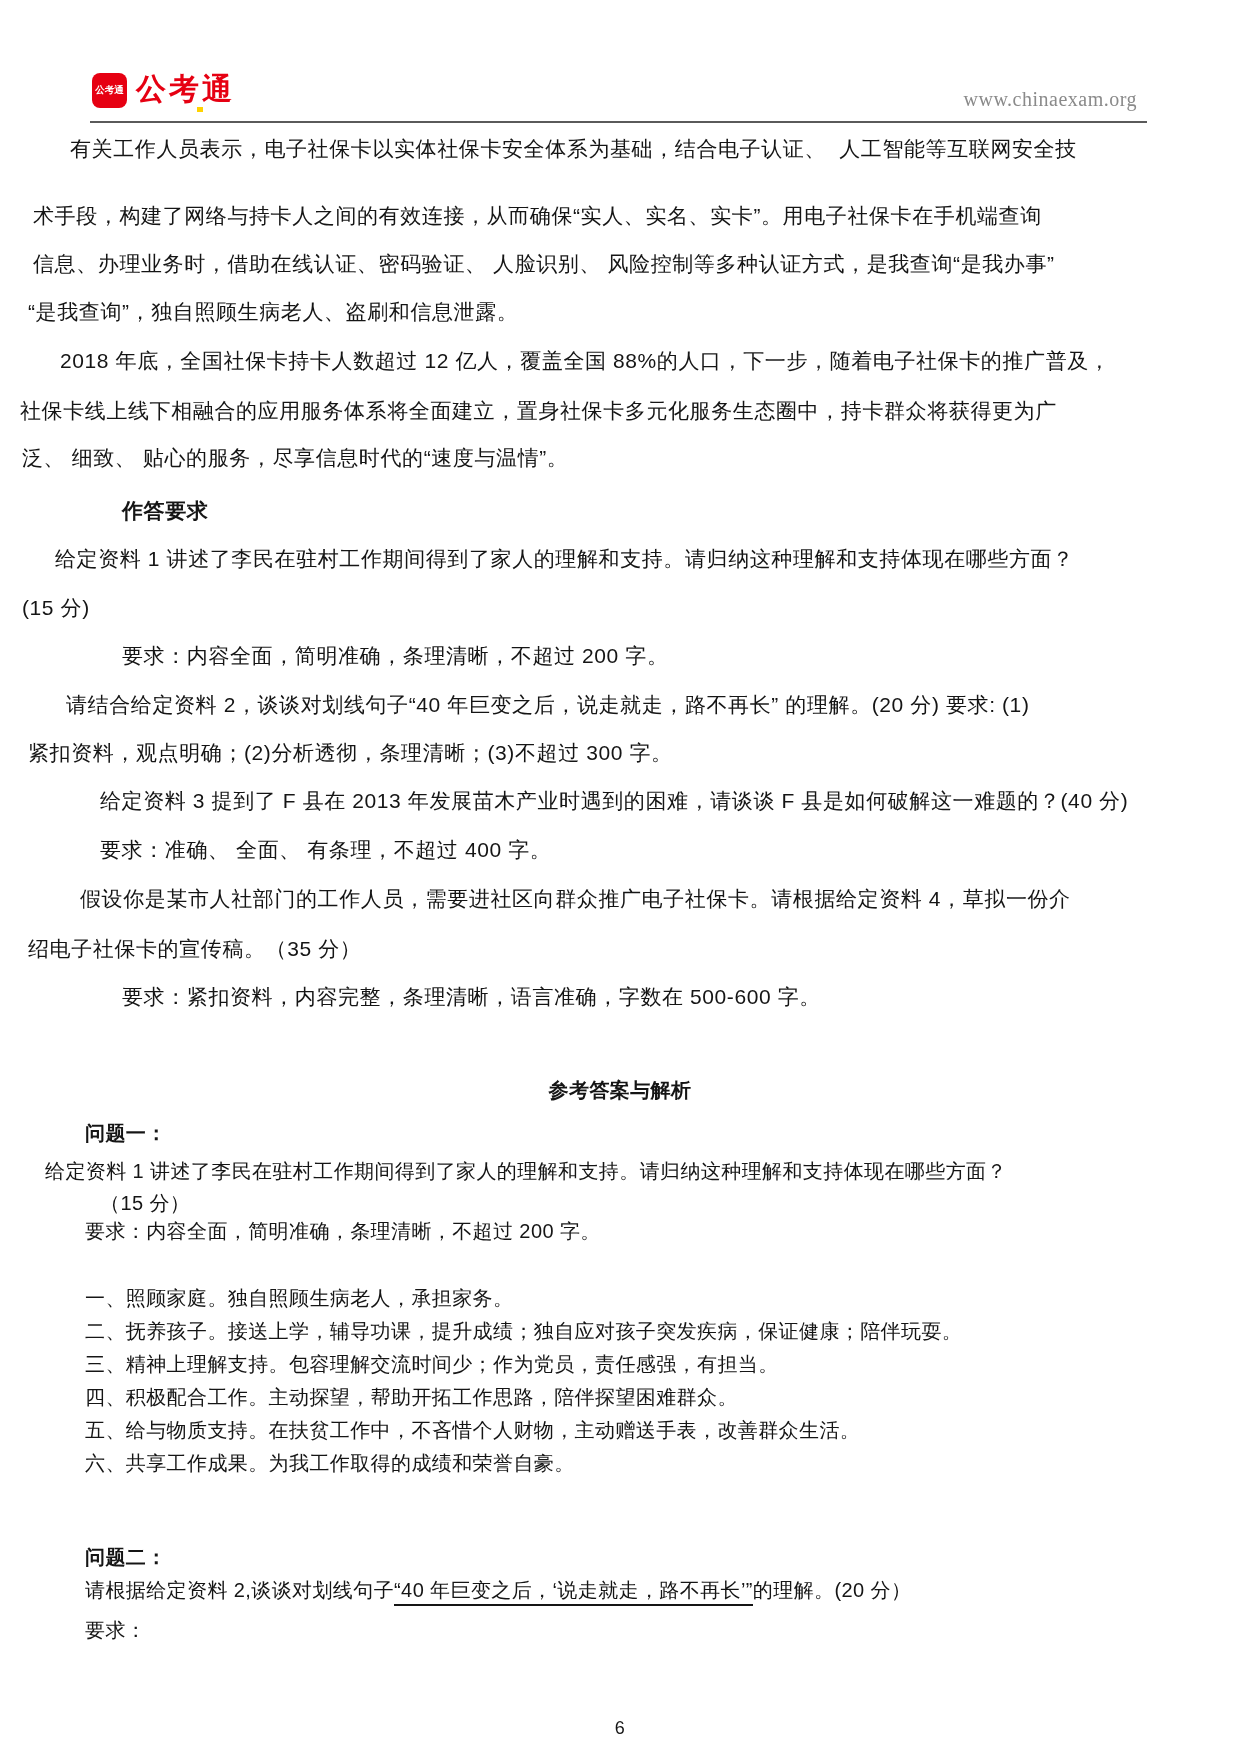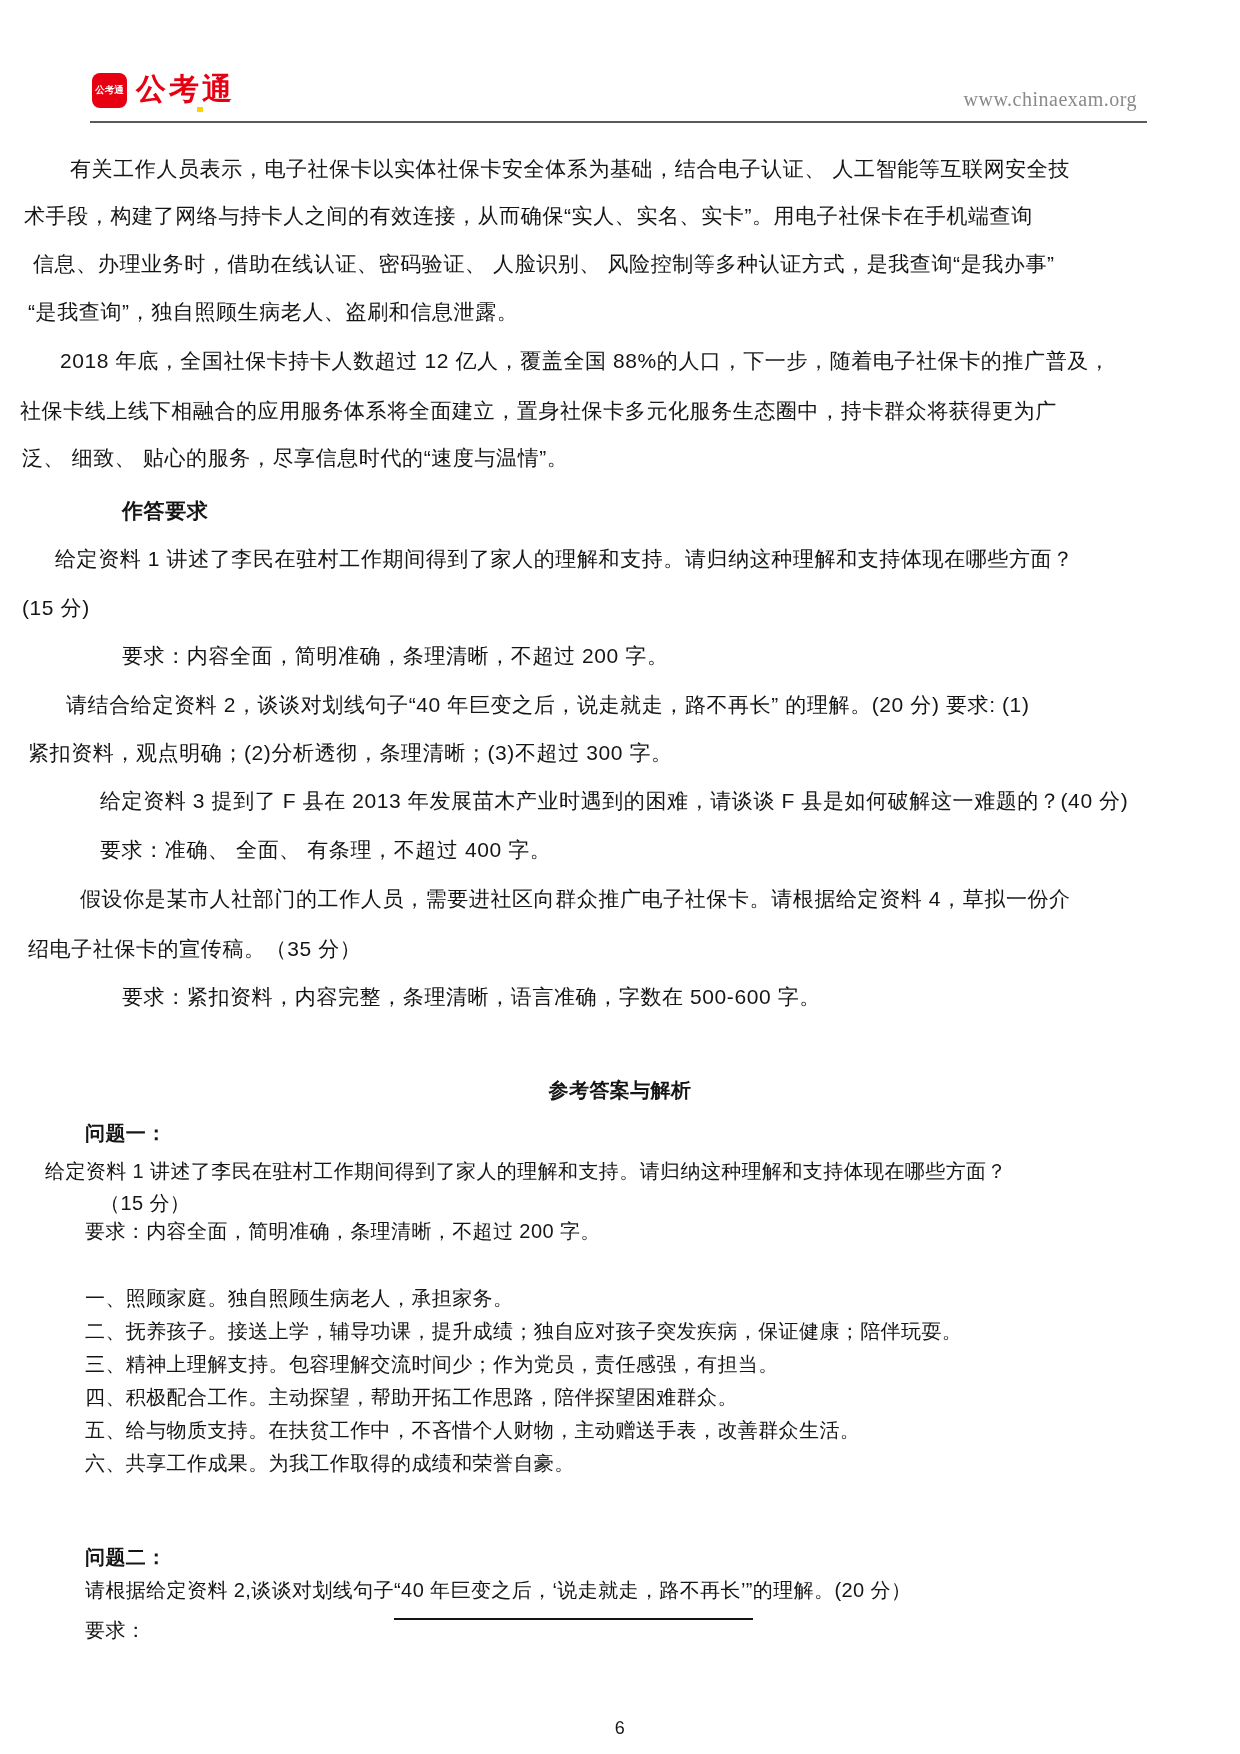--- a/index.html
+++ b/index.html
@@ -21,38 +21,38 @@
   .logo-text {
     position:absolute; left:136px; top:51px; font-size:30px; font-weight:bold;
     color:#e60012; letter-spacing:3px; white-space:pre;
   }
   .logo-dot { position:absolute; left:197px; top:89px; width:6px; height:5px; background:#ffd200; }
   .site-url {
     position:absolute; right:103px; top:70px; font-size:20px;
     font-family:"Liberation Serif", serif; color:#8a8a8a; letter-spacing:0.5px;
   }
   .header-rule { position:absolute; left:90px; top:103px; width:1057px; height:0; border-top:2px solid #5a5a5a; }
-  .u { border-bottom:2px solid #151515; padding-bottom:17px; }
+  .u { border-bottom:2px solid #151515; padding-bottom:3px; }
   .footer-num { position:absolute; top:1700px; font-size:18px; }
 </style>
 </head>
 <body>
 
 <div class="page">
 
   <div class="logo-badge">
     <span>公考通</span>
   </div>
   <div class="logo-text">公考通</div>
   <div class="logo-dot"></div>
   <div class="site-url">www.chinaexam.org</div>
   <div class="header-rule"></div>
 
-  <div class="t" style="left:70px;  top:138px;">有关工作人员表示，电子社保卡以实体社保卡安全体系为基础，结合电子认证、 人工智能等互联网安全技</div>
-  <div class="t" style="left:24px;  top:185px;">术手段，构建了网络与持卡人之间的有效连接，从而确保“实人、实名、实卡”。用电子社保卡在手机端查询</div>
+  <div class="t" style="left:70px;  top:120px;font-family:Liberation Mono, monospace;">有关工作人员表示，电子社保卡以实体社保卡安全体系为基础，结合电子认证、 人工智能等互联网安全技</div>
+  <div class="t" style="left:33px;  top:185px;">术手段，构建了网络与持卡人之间的有效连接，从而确保“实人、实名、实卡”。用电子社保卡在手机端查询</div>
   <div class="t" style="left:33px;  top:233px;">信息、办理业务时，借助在线认证、密码验证、 人脸识别、 风险控制等多种认证方式，是我查询“是我办事”</div>
   <div class="t" style="left:28px;  top:281px;">“是我查询”，独自照顾生病老人、盗刷和信息泄露。</div>
   <div class="t" style="left:60px;  top:330px;">2018 年底，全国社保卡持卡人数超过 12 亿人，覆盖全国 88%的人口，下一步，随着电子社保卡的推广普及，</div>
   <div class="t" style="left:20px;  top:380px;">社保卡线上线下相融合的应用服务体系将全面建立，置身社保卡多元化服务生态圈中，持卡群众将获得更为广</div>
   <div class="t" style="left:22px;  top:427px;">泛、 细致、 贴心的服务，尽享信息时代的“速度与温情”。</div>
 
   <div class="t b" style="left:122px; top:480px;">作答要求</div>
   <div class="t" style="left:55px;  top:528px;">给定资料 1 讲述了李民在驻村工作期间得到了家人的理解和支持。请归纳这种理解和支持体现在哪些方面？</div>
   <div class="t" style="left:22px;  top:577px;">(15 分)</div>
   <div class="t" style="left:122px; top:625px;">要求：内容全面，简明准确，条理清晰，不超过 200 字。</div>

